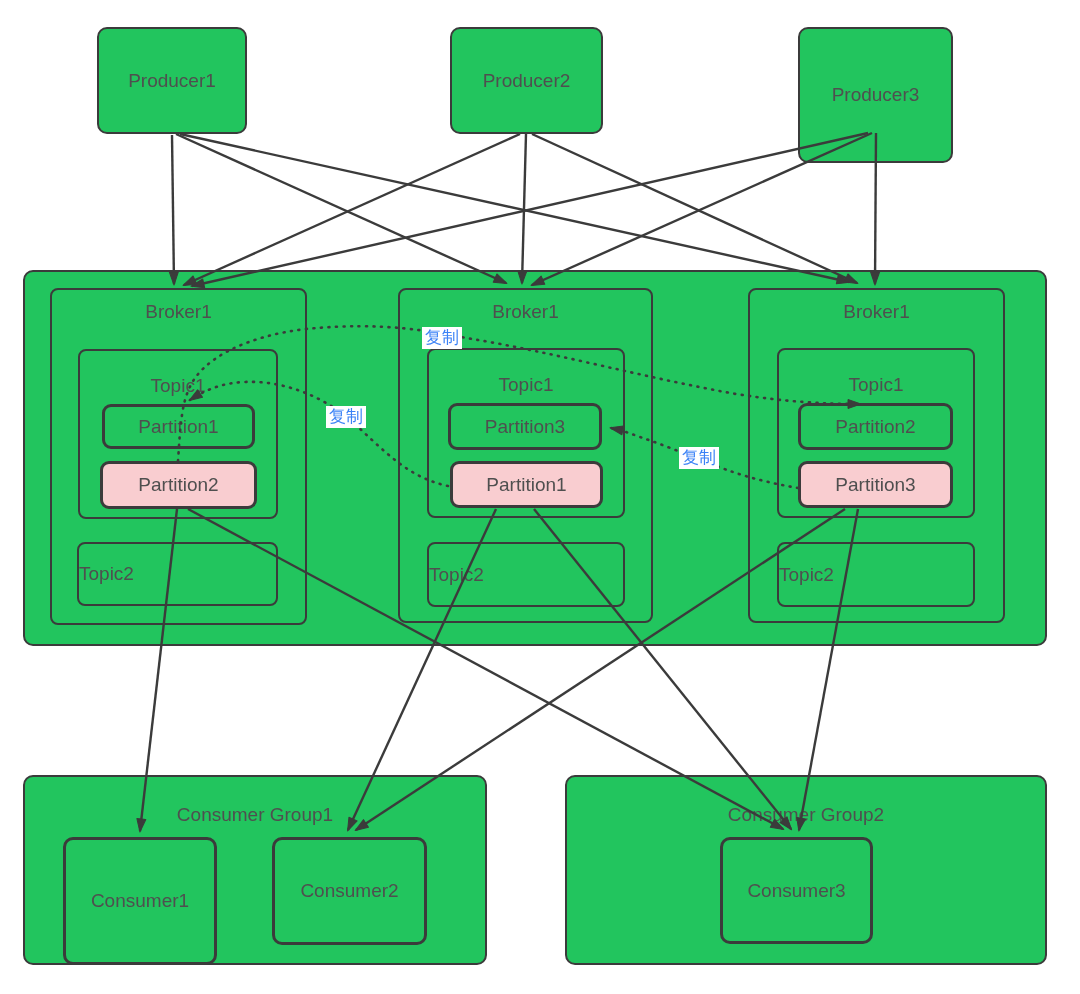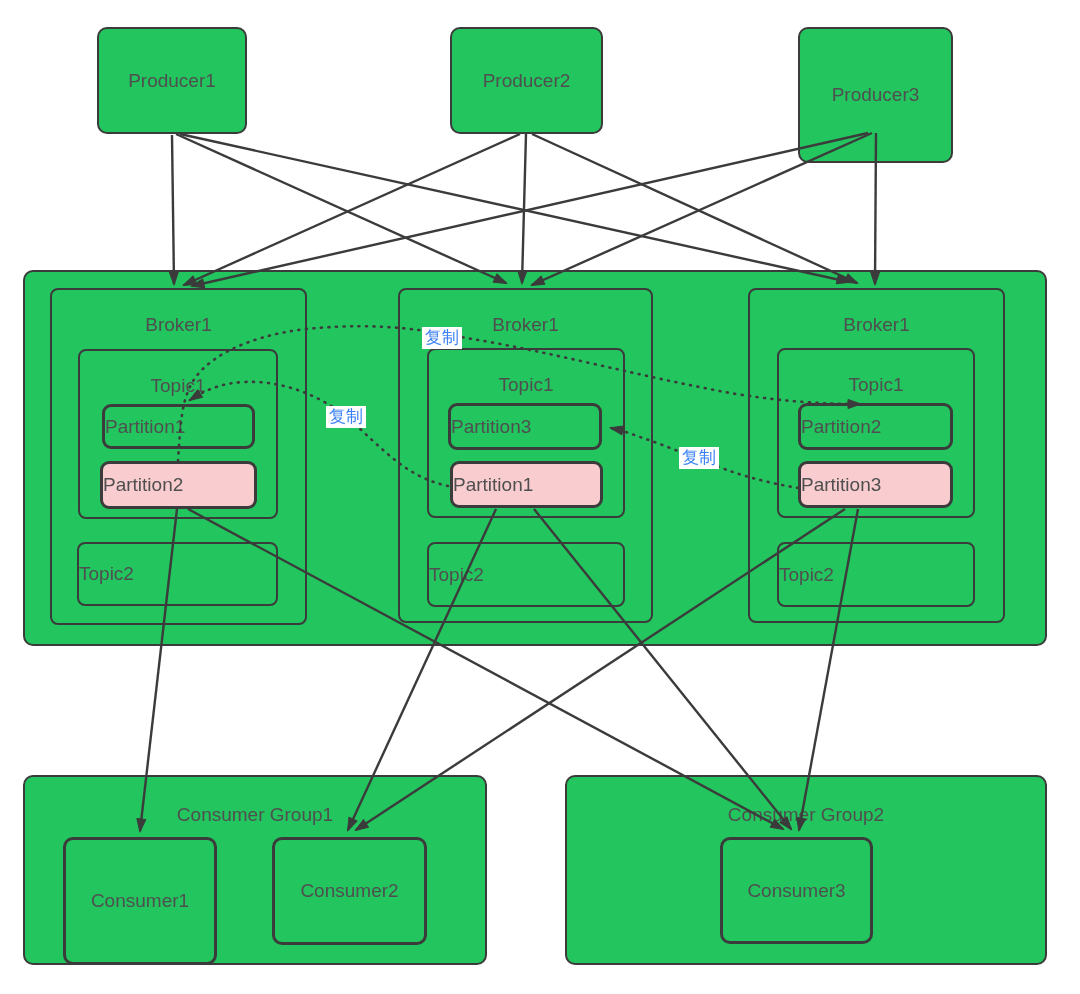--- a/index.html
+++ b/index.html
@@ -3,25 +3,25 @@
 <meta charset="utf-8">
 <style>
   html,body{margin:0;padding:0;background:#fff;}
   #canvas{position:relative;width:1080px;height:994px;background:#ffffff;overflow:hidden;
           font-family:"Liberation Sans","DejaVu Sans",sans-serif;color:#4f4f4f;}
   .node{position:absolute;background:#22c55e;border:2.5px solid #3b3b3b;box-sizing:border-box;}
   .lbl{font-size:19px;line-height:22px;color:#4f4f4f;white-space:nowrap;}
   .producer,.consumer{border-radius:10px;display:flex;align-items:center;justify-content:center;}
   .cluster{border-radius:10px;border-width:2.3px;}
   .broker{border-radius:8px;}
-  .broker .title{display:block;text-align:center;padding-top:24px;}
+  .broker .title{display:block;text-align:center;padding-top:11px;}
   .topic{border-radius:8px;}
   .topic .title{display:block;text-align:center;padding-top:24px;}
   .topic2{display:flex;align-items:center;justify-content:flex-start;}
-  .partition{border-radius:9px;border-width:3px;display:flex;align-items:center;}
+  .partition{border-radius:9px;border-width:3px;display:flex;align-items:center;justify-content:center;}
   .group{border-radius:10px;}
   .group .title{display:block;text-align:center;padding-top:27px;}
   .consumer{border-width:3px;}
   #edges{position:absolute;left:0;top:0;width:1080px;height:994px;pointer-events:none;z-index:10;}
   .edge-label{position:absolute;z-index:20;background:#ffffff;font-size:17px;line-height:20px;
               color:#3b82f6;padding:1px 3px;white-space:nowrap;}
 </style>
 </head>
 <body>
 

